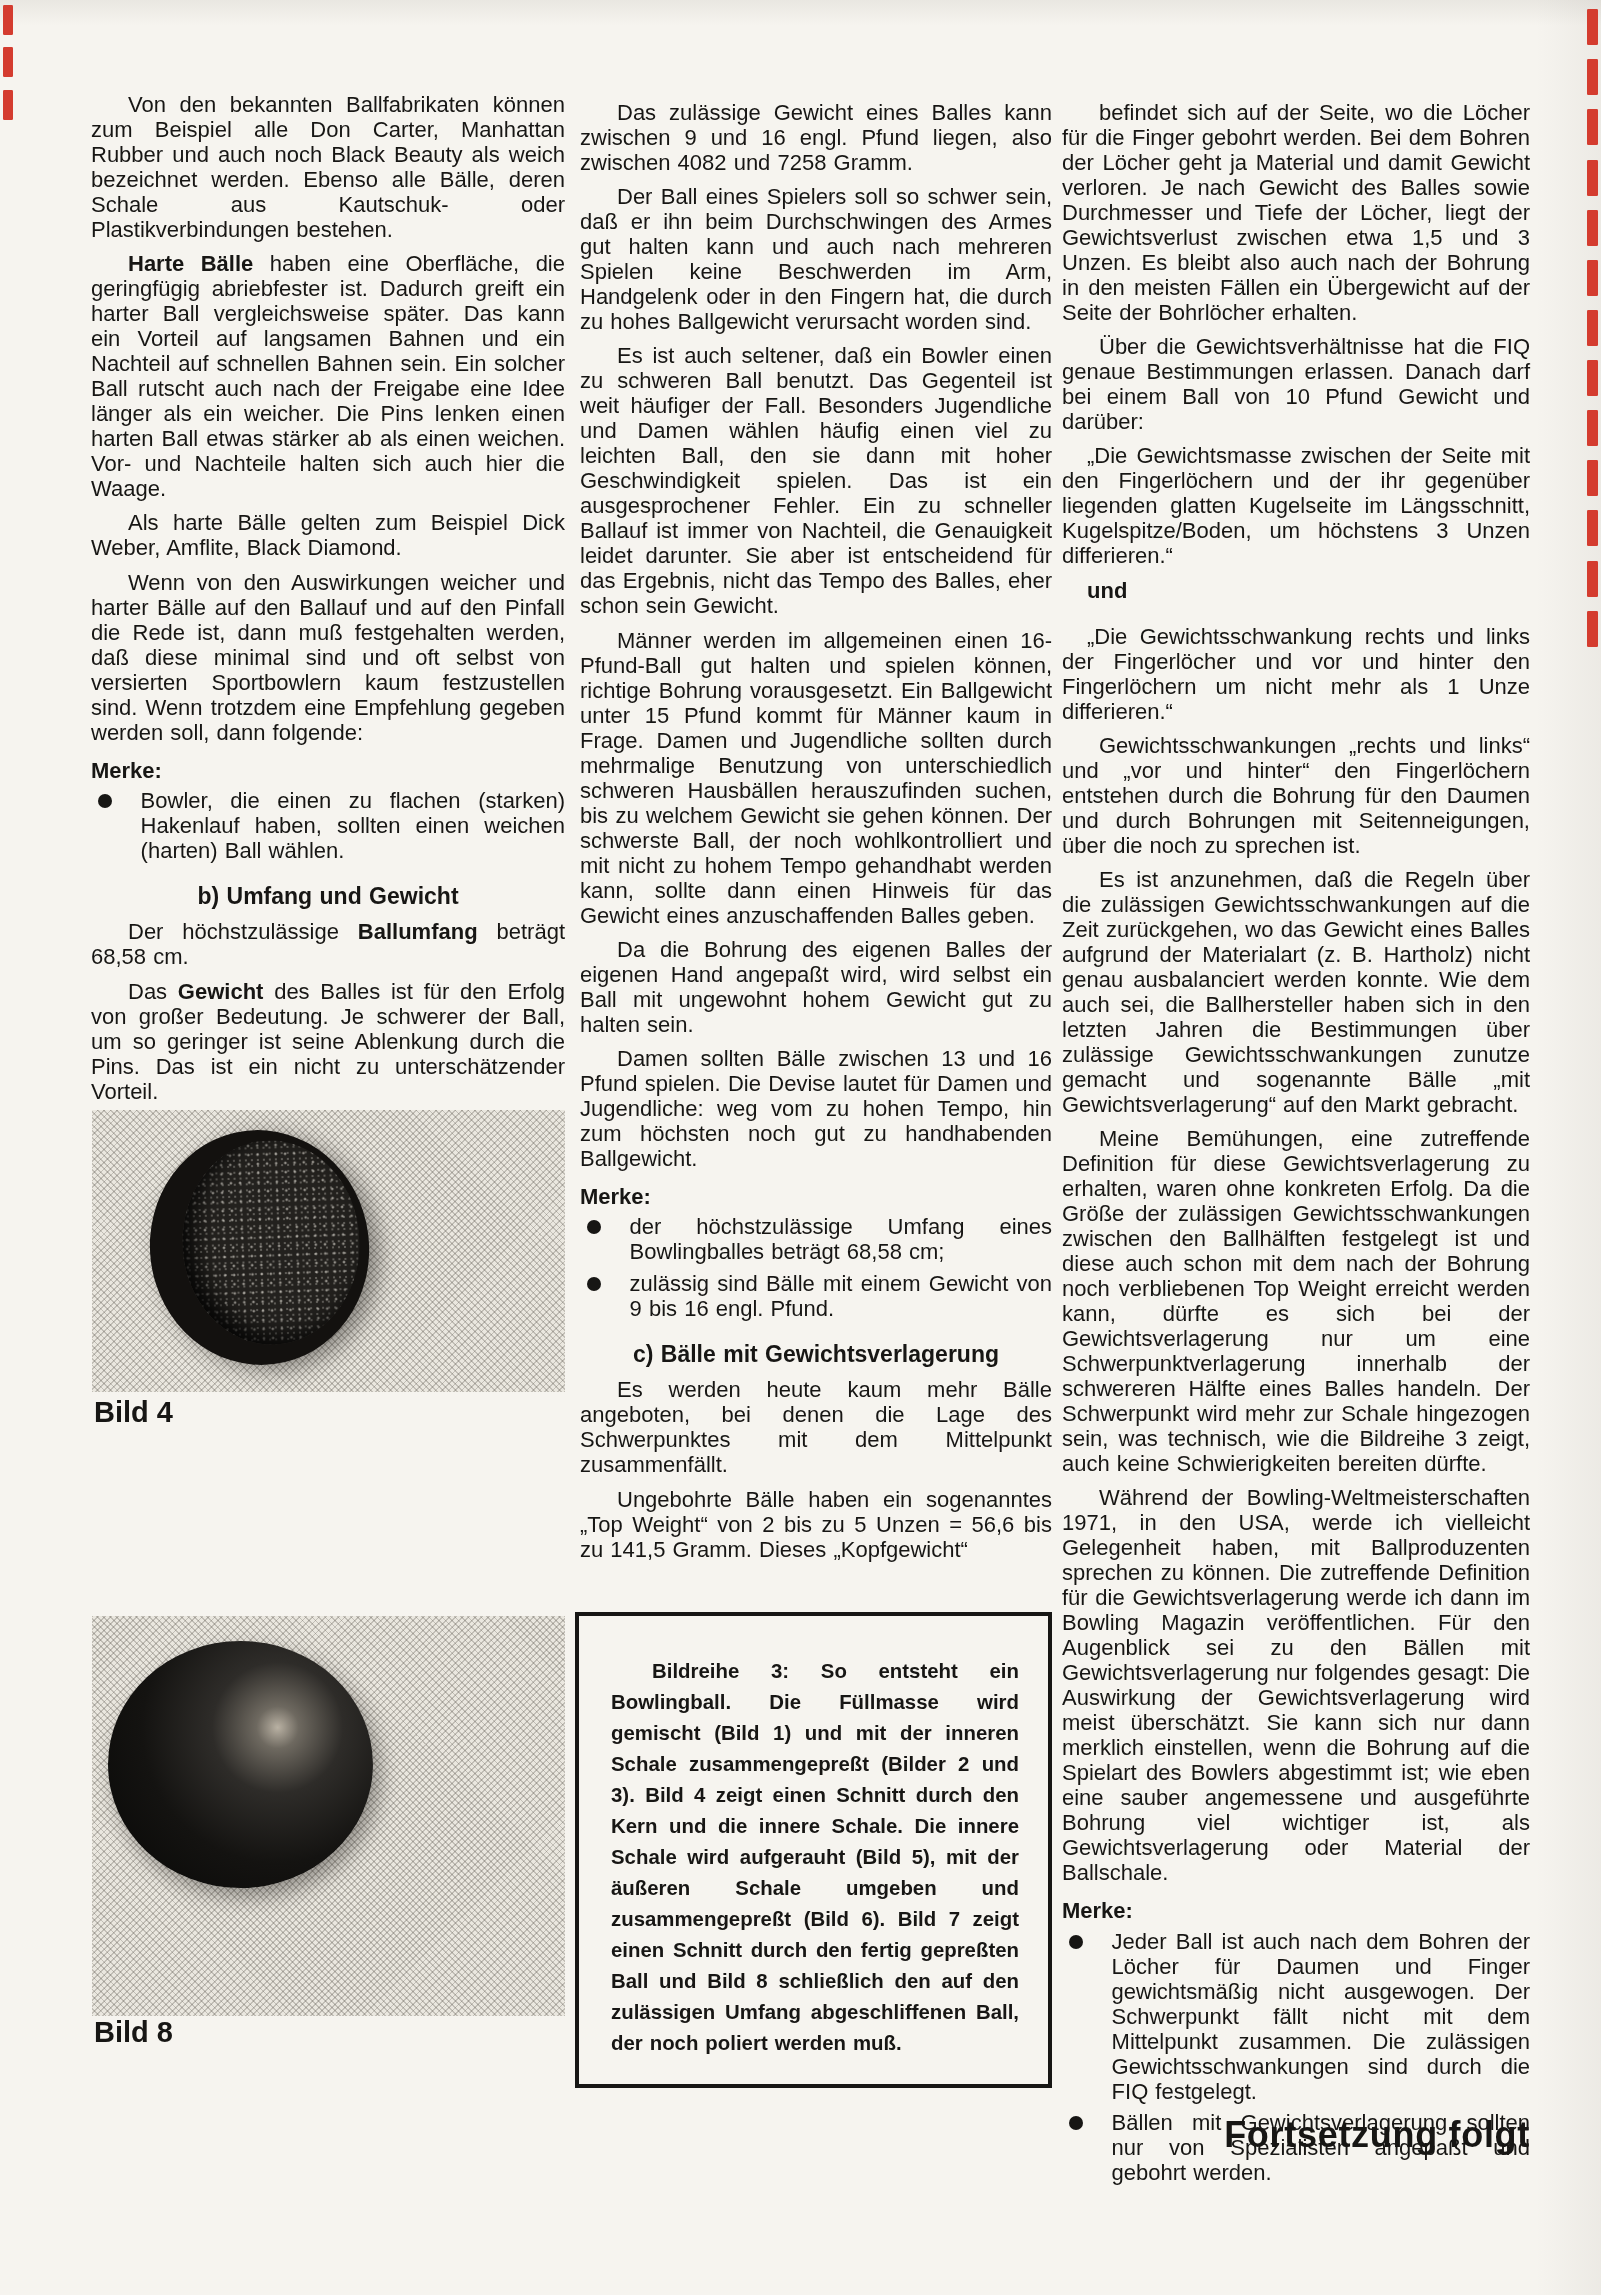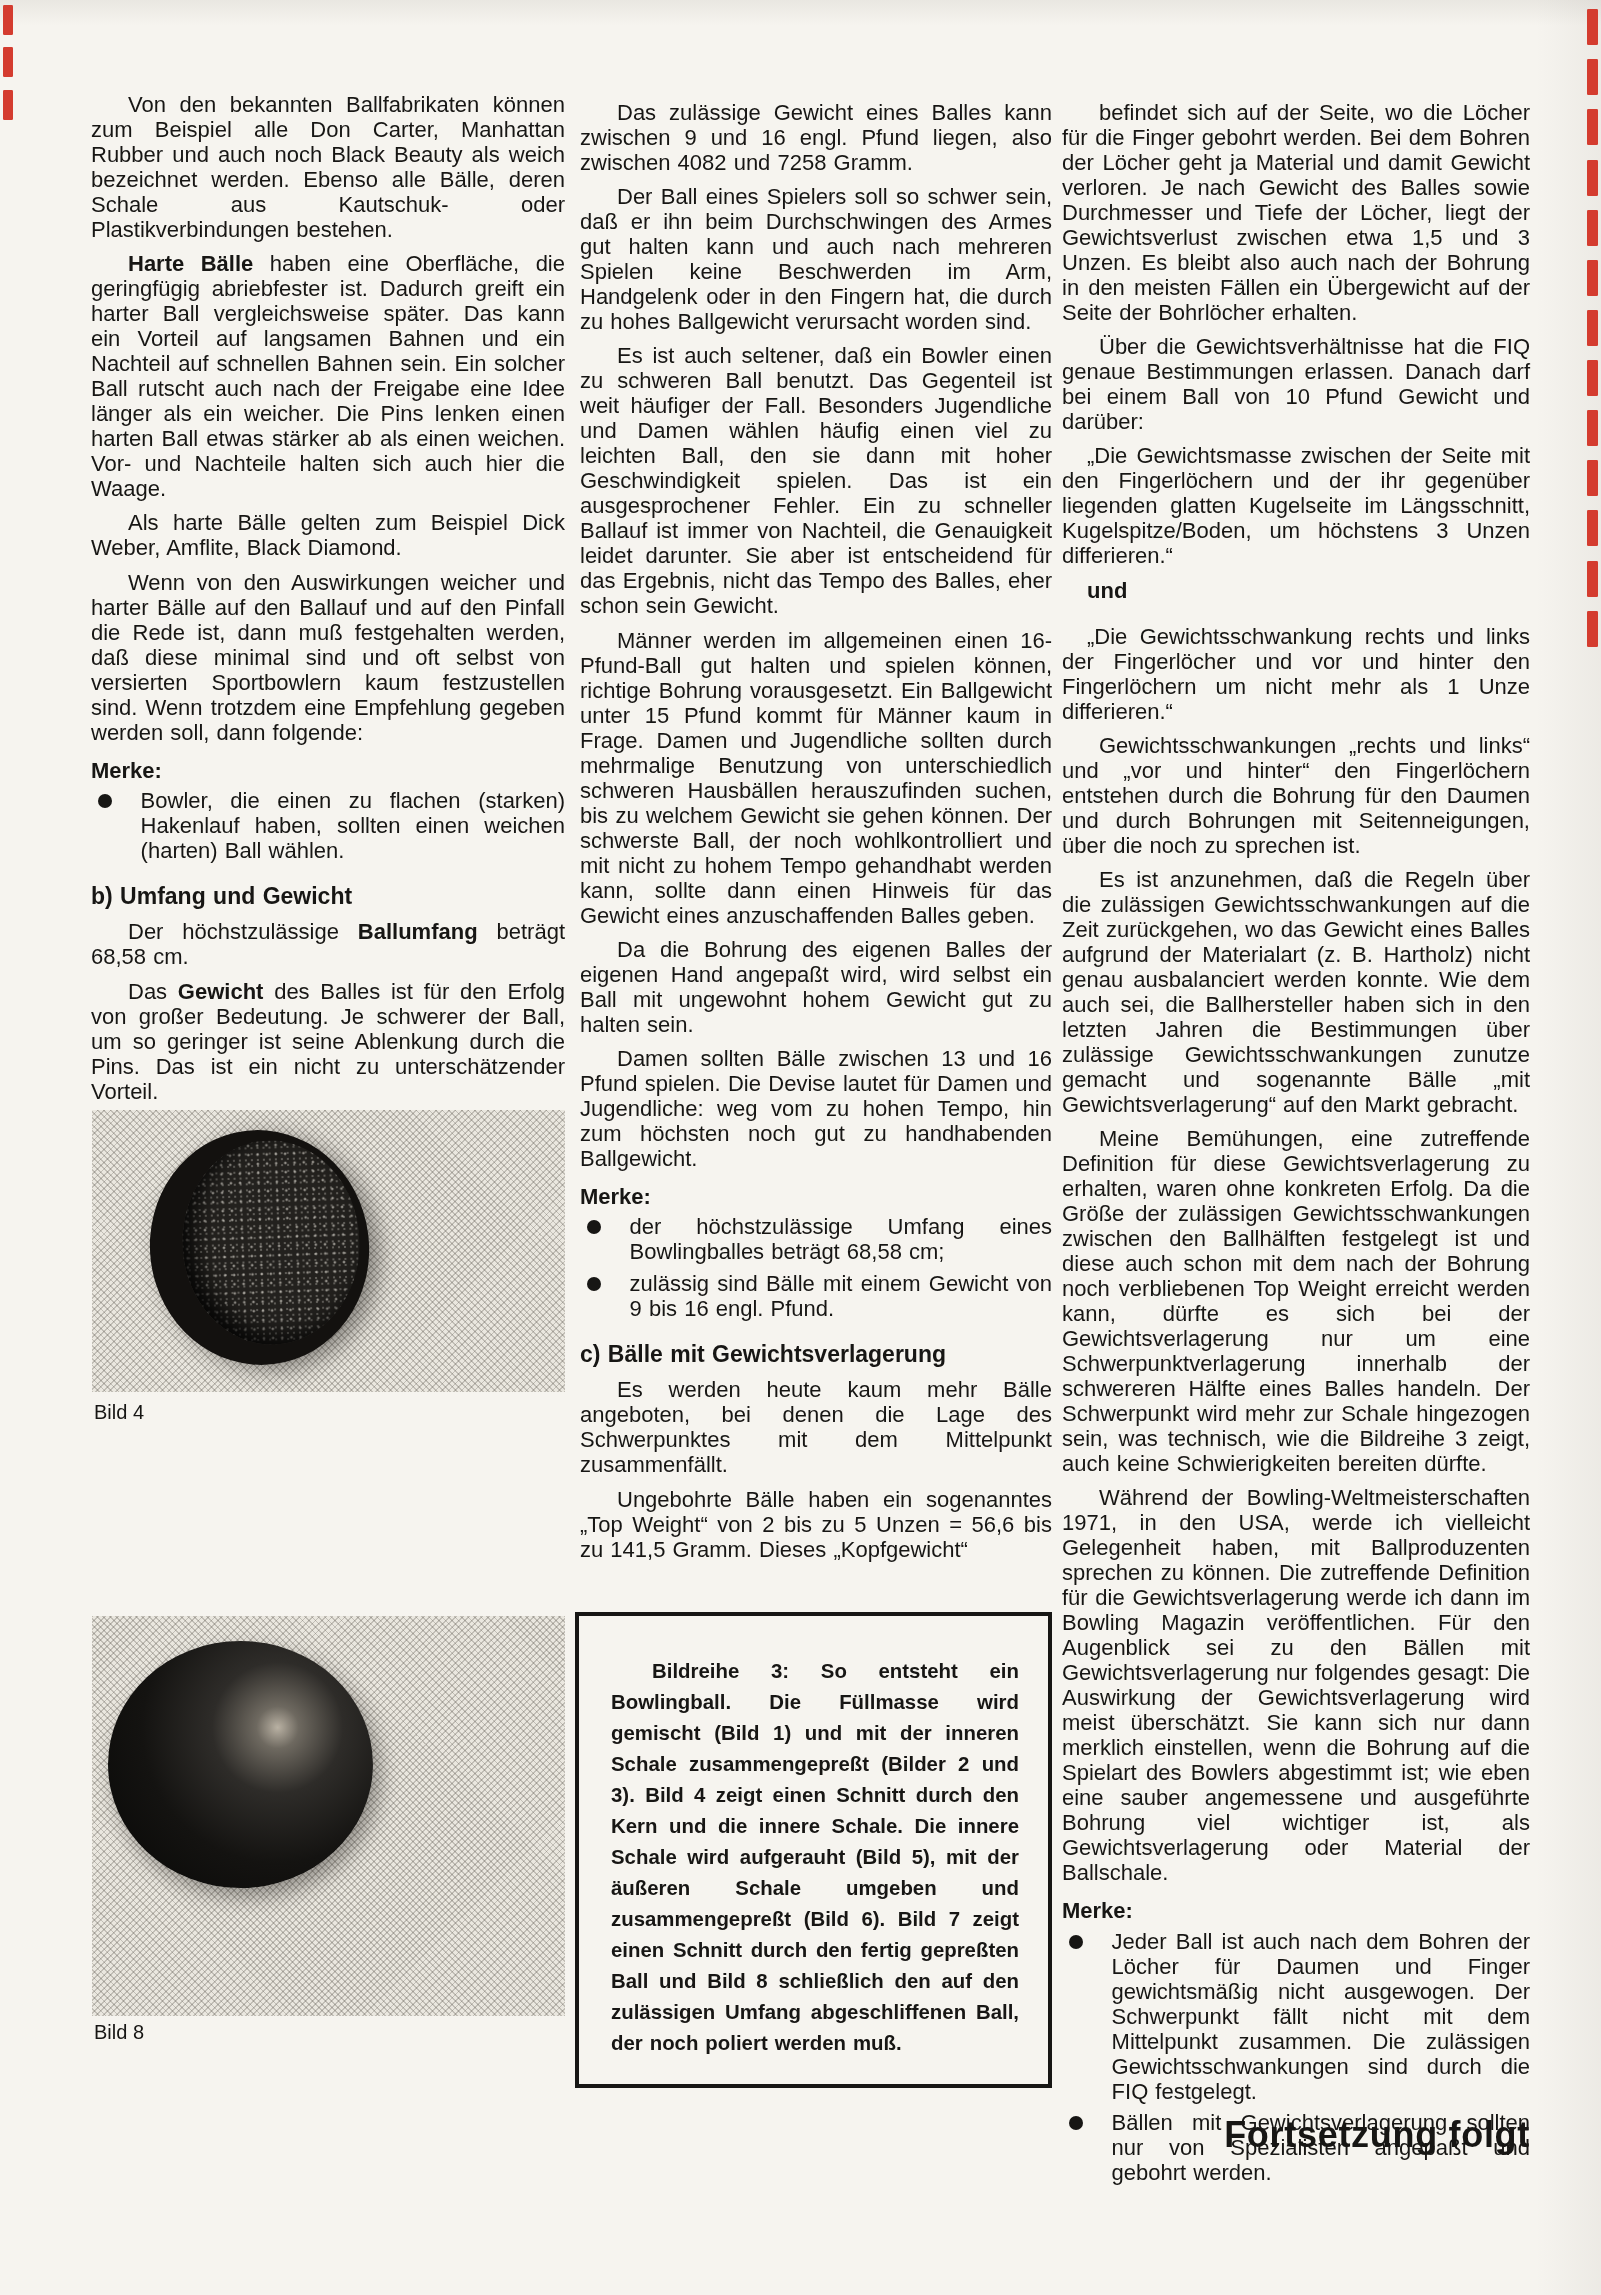--- a/index.html
+++ b/index.html
@@ -19,21 +19,21 @@
   .col {
     position:absolute;
     font-size:22px; line-height:25px;
     text-align:justify; word-spacing:1px;
     hyphens:auto; -webkit-hyphens:auto;
   }
   .col p { margin:0 0 9.2px 0; text-indent:37px; }
   .col p.quote { text-indent:25px; }
   .col p.connector { text-indent:25px; margin-bottom:21px;font-weight:bold; }
   .merke { font-weight:bold; margin:13px 0 5.3px 0; text-indent:0; text-align:left; }
-  .subhead { font-weight:bold; font-size:23px; line-height:26px; margin:20px 0 10.6px 0; text-indent:0; text-align:left; }
+  .subhead { font-weight:bold; font-size:23px; line-height:26px; margin:20px 0 10.6px 0; text-indent:0; text-align:center; }
   .bullet { display:flex; margin:0 0 6.6px 0; }
   .bullet .dot { flex:0 0 auto; width:14px; height:14px; border-radius:50%; background:#171614; margin:6px 0 0 6.6px; }
   .bullet .bt { margin-left:29px; text-align:justify; }
   b { font-weight:bold;margin-top:36px; }
 
   .photo {
     position:absolute;
     background-color:#eae7df;
     background-image:
       repeating-linear-gradient(45deg,  rgba(72,67,59,0.25) 0 1.3px, rgba(0,0,0,0) 1.3px 4.6px),
@@ -56,21 +56,21 @@
     transform:rotate(5deg);
     box-shadow: inset 10.6px -8px 22.4px rgba(0,0,0,0.85);
   }
   .ball8 {
     position:absolute; left:16px; top:25px; width:265px; height:247px;
     border-radius:50%;
     background:radial-gradient(circle at 64% 35%, #b9b1a3 0%, #6e6960 9%, #2e2c29 28%, #141311 58%, #070706 100%);
     box-shadow: 6.6px 9.2px 20px rgba(20,18,15,0.4);
   }
   .photo-caption {
-    position:absolute; font-weight:normal; font-size:20px; line-height:26px;
+    position:absolute; font-weight:bold; font-size:29px; line-height:26px;
   }
   .caption-box {
     position:absolute; left:575px; top:1612px; width:477px; box-sizing:border-box;
     border:4.6px solid #171614; background:rgba(0,0,0,0);
     padding:40px 29px 25px 32px;
   }
   .caption-box p {
     margin:0; font-weight:bold; font-size:20.4px; line-height:31px;
     text-align:justify; text-indent:41px; word-spacing:1.3px;
   }

